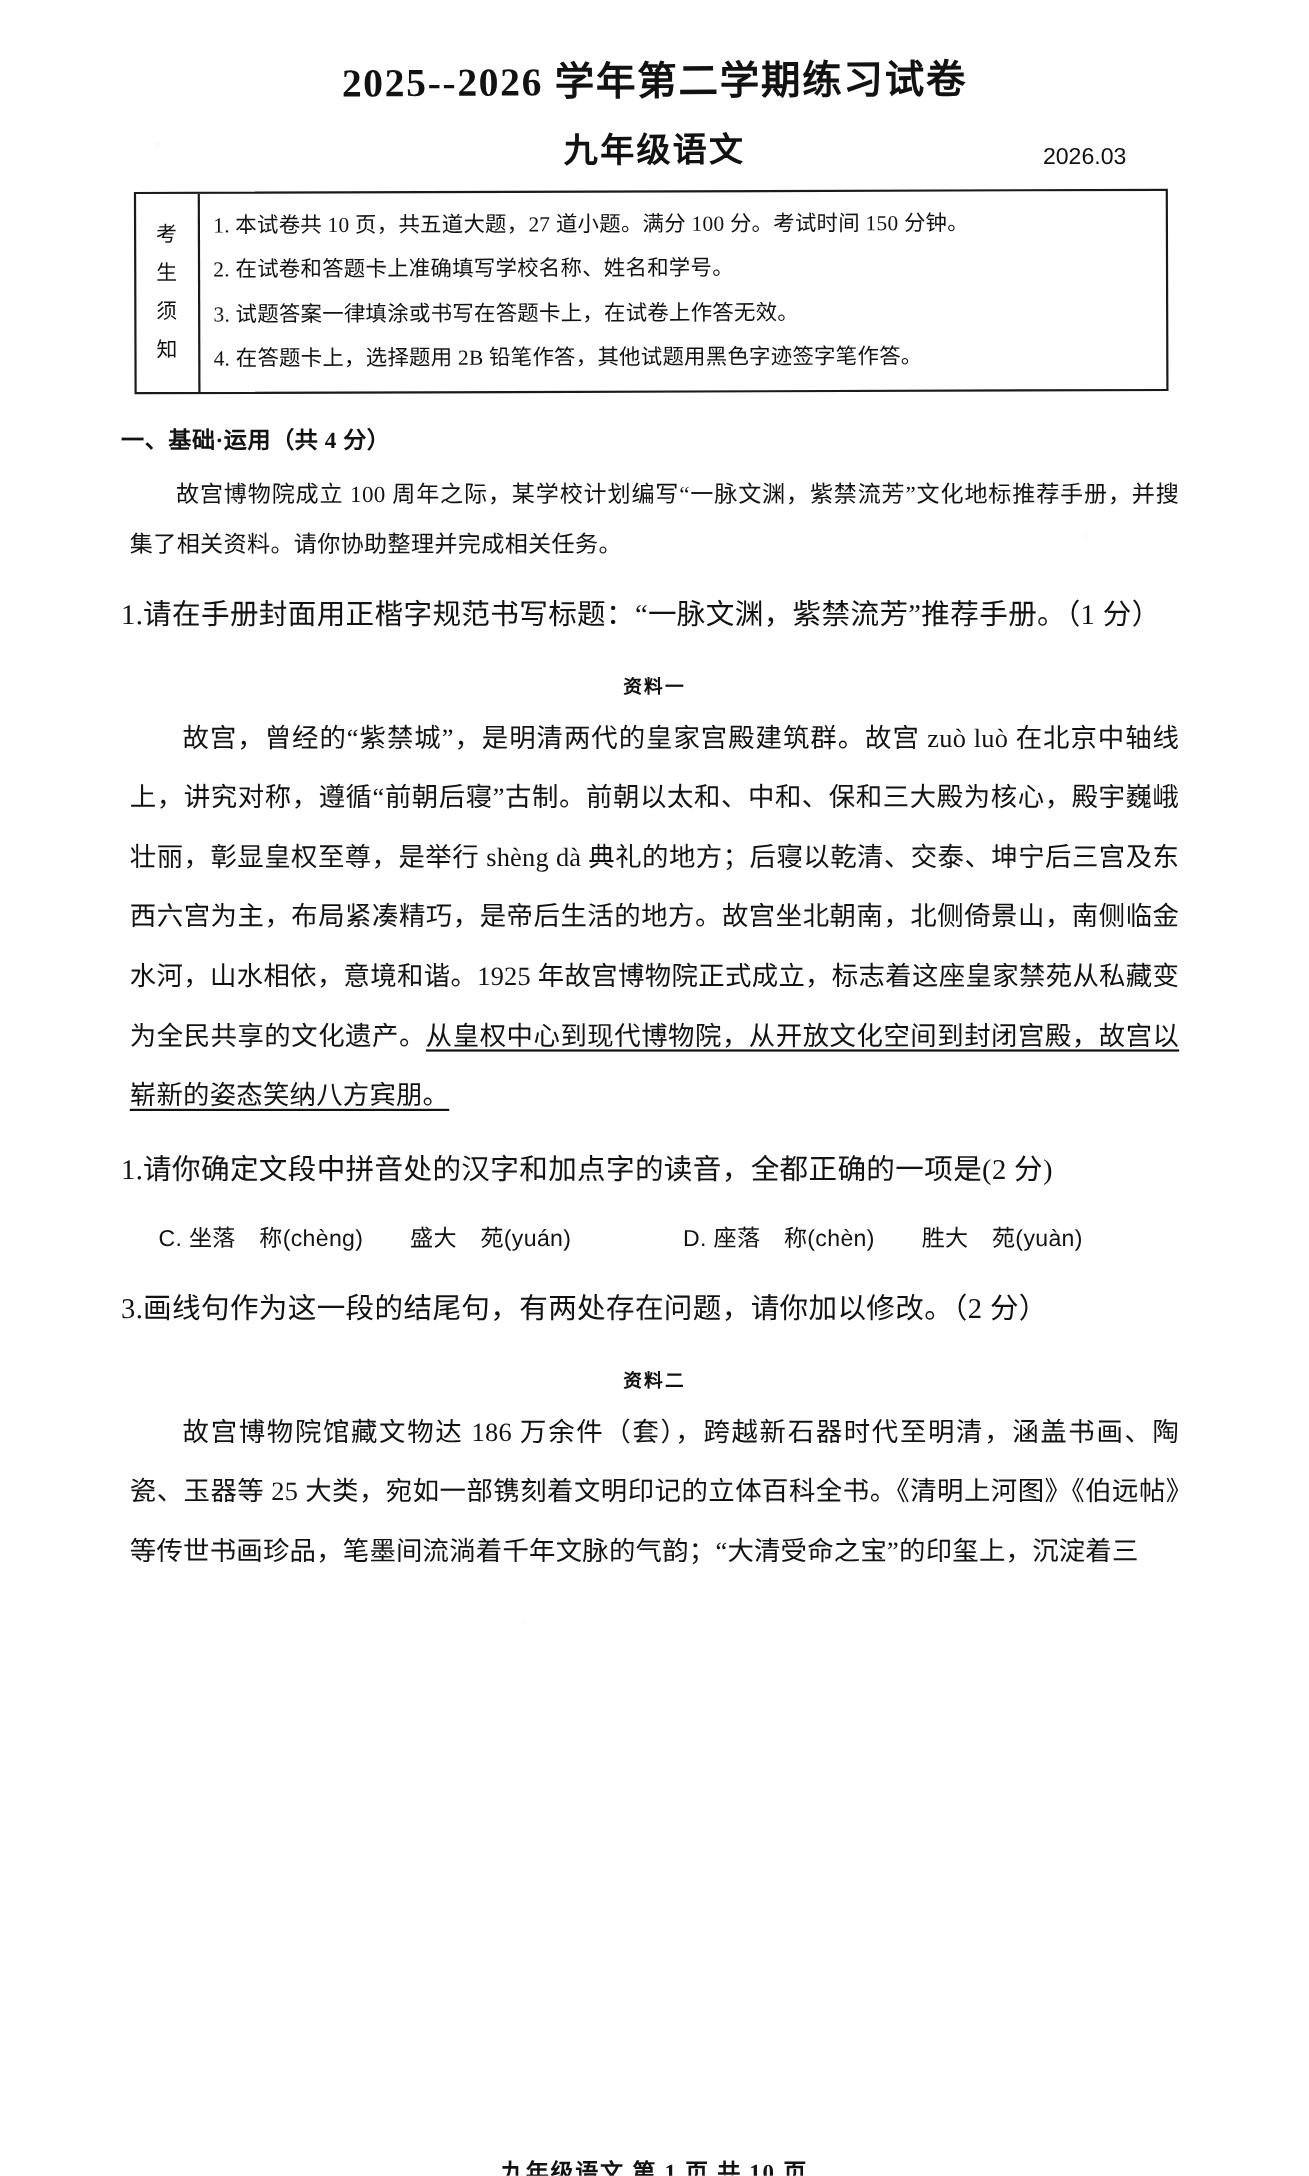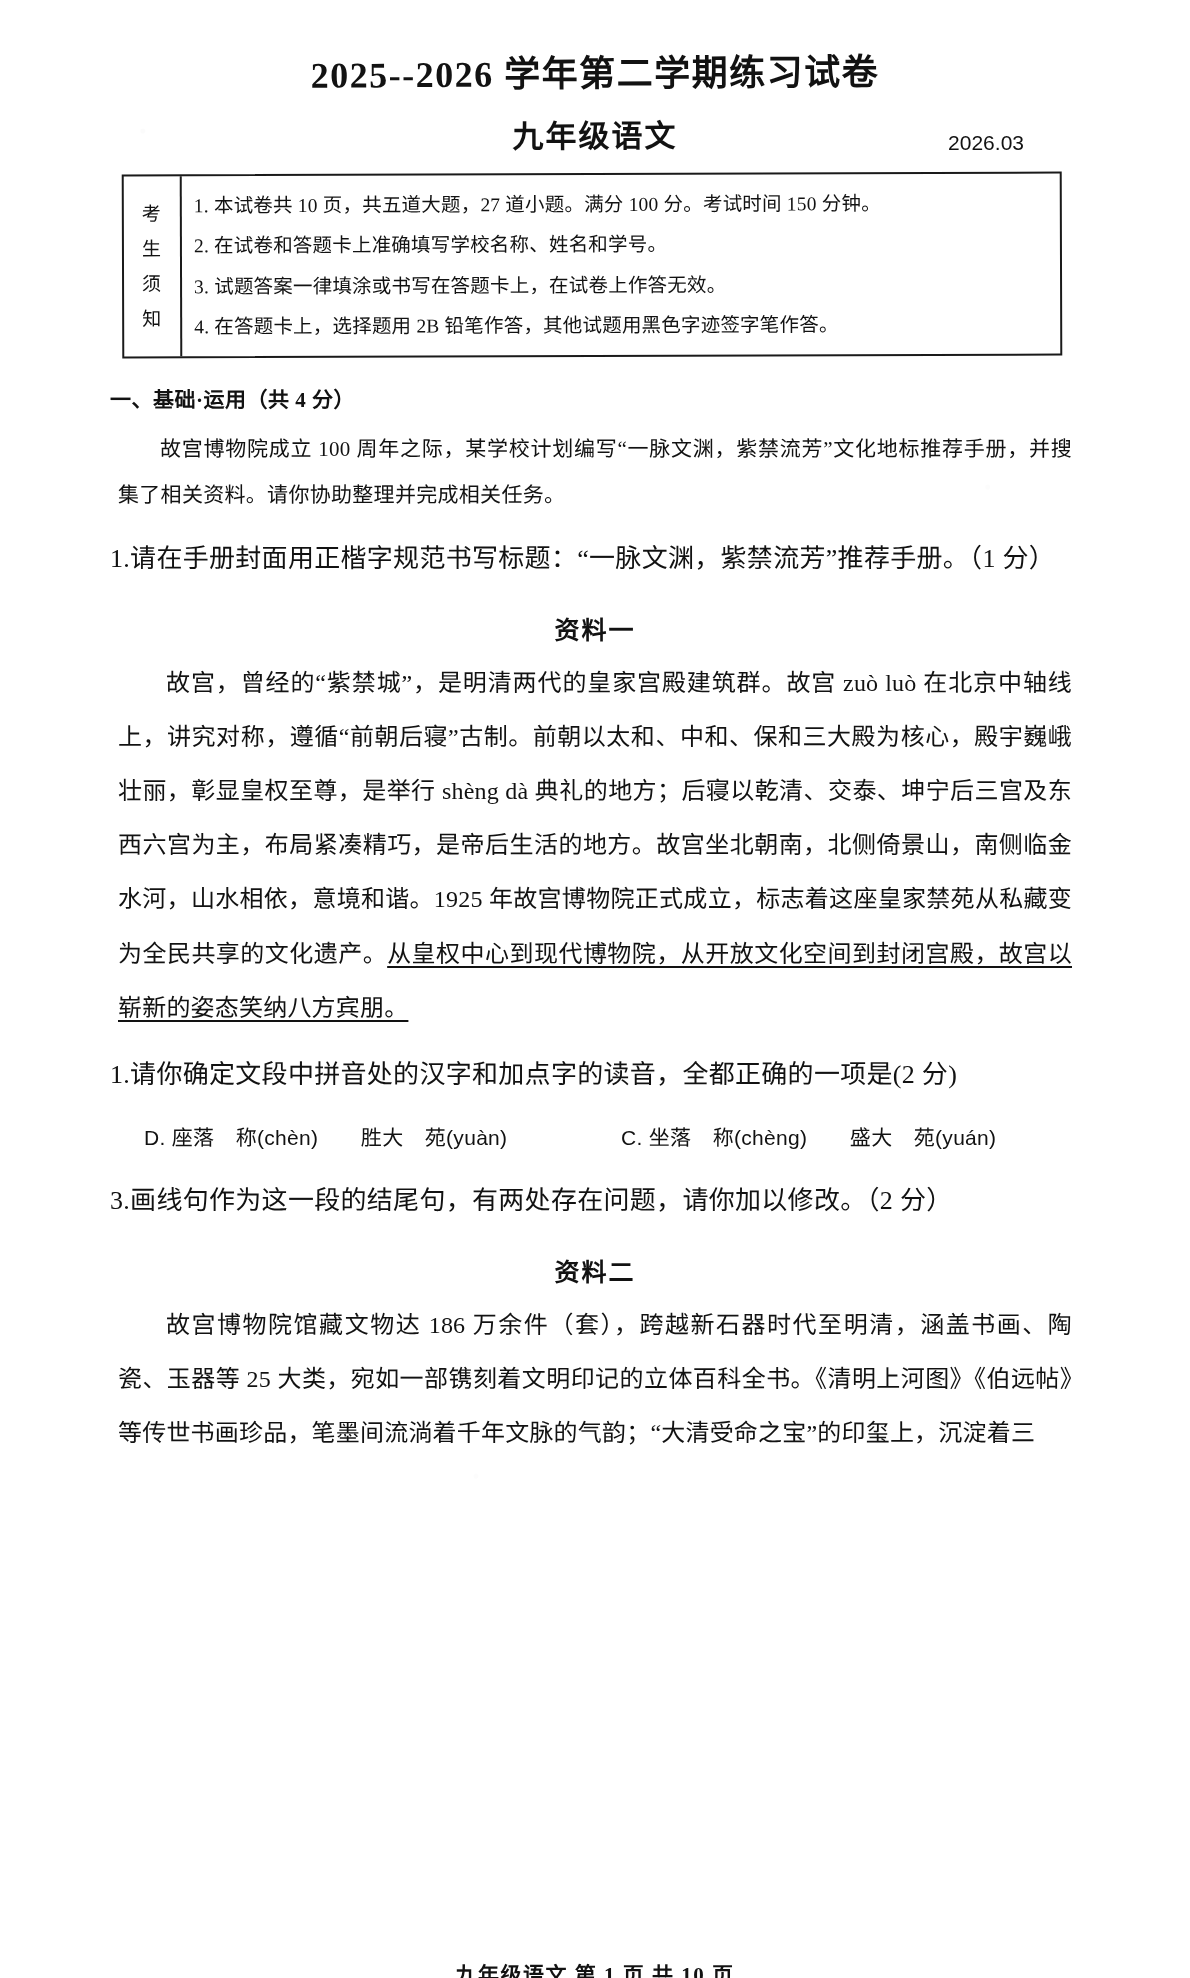--- a/index.html
+++ b/index.html
@@ -117,21 +117,21 @@
   }
   p.q {
     font-size: 26px;
     line-height: 2.18;
     margin: 12px 0 0 -8px;
     text-align: justify;
     letter-spacing: 0.3px;
   }
   .material-head {
     text-align: center;
-    font-size: 25px;
+    font-size: 17px;
     font-weight: 700;
     margin: 22px 0 4px 0;
     letter-spacing: 2px;
   }
   .passage {
     font-size: 24px;
     line-height: 2.26;
     margin: 10px 0 0 0;
     text-indent: 2em;
     text-align: justify;
@@ -203,22 +203,22 @@
   <div class="material-head">资料一</div>
 
   <p class="passage"><span>故宫，曾经的“紫禁城”，是明清两代的皇家宫殿建筑群。故宫 zuò luò 在北京中轴线上，讲究对称，遵循“前朝后寝”古制。前朝以太和、中和、保和三大殿为核心，殿宇巍峨壮丽，彰显皇权至尊，是举行 shèng dà 典礼的地方；后寝以乾清、交泰、坤宁后三宫及东西六宫为主，布局紧凑精巧，是帝后生活的地方。故宫坐北朝南，北侧倚景山，南侧临金水河，山水相依，意境和谐。1925 年故宫博物院正式成立，标志着这座皇家禁苑从私藏变为全民共享的文化遗产。</span><span class="u">从皇权中心到现代博物院，从开放文化空间到封闭宫殿，故宫以崭新的姿态笑纳八方宾朋。</span></p>
 
   <p class="q">1.请你确定文段中拼音处的汉字和加点字的读音，全都正确的一项是(2 分)</p>
 
   <div class="options">
     <div class="option-row">
     </div>
     <div class="option-row">
+      <span class="option-cell py">C. 坐落　称(chèng)　　盛大　苑(yuán)</span>
       <span class="option-cell py">D. 座落　称(chèn)　　胜大　苑(yuàn)</span>
-      <span class="option-cell py">C. 坐落　称(chèng)　　盛大　苑(yuán)</span>
     </div>
   </div>
 
   <p class="q">3.画线句作为这一段的结尾句，有两处存在问题，请你加以修改。（2 分）</p>
 
   <div class="material-head">资料二</div>
 
   <p class="passage">故宫博物院馆藏文物达 186 万余件（套），跨越新石器时代至明清，涵盖书画、陶瓷、玉器等 25 大类，宛如一部镌刻着文明印记的立体百科全书。《清明上河图》《伯远帖》等传世书画珍品，笔墨间流淌着千年文脉的气韵；“大清受命之宝”的印玺上，沉淀着三</p>
 
   <div class="footer">九年级语文  第 1 页  共 10 页</div>

